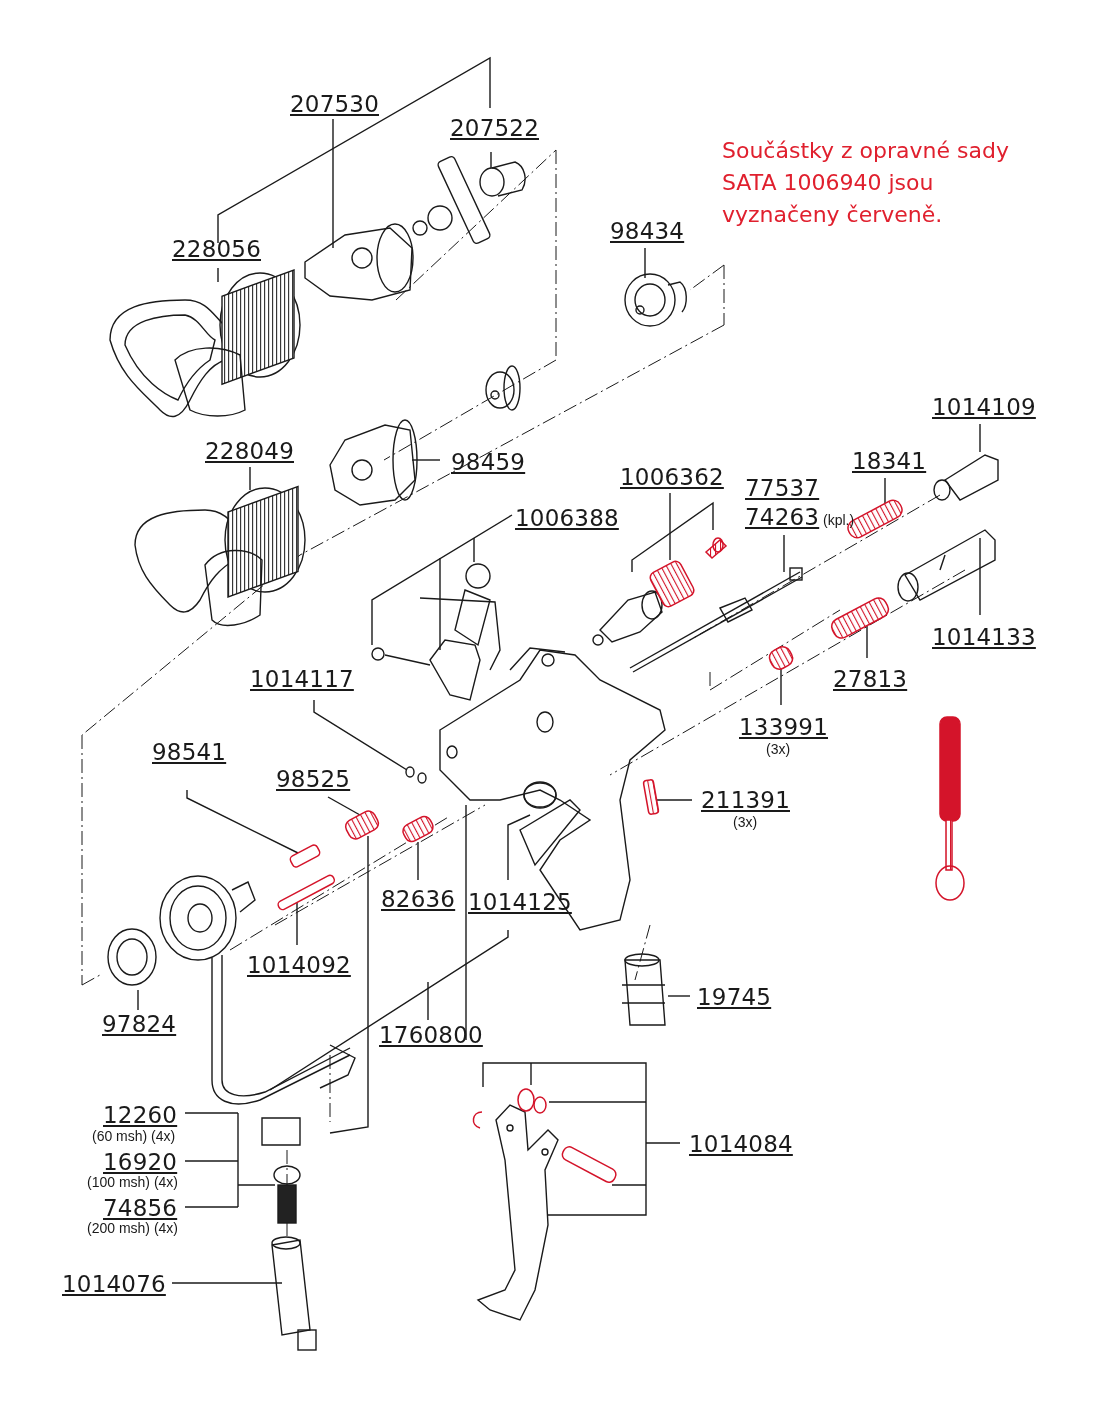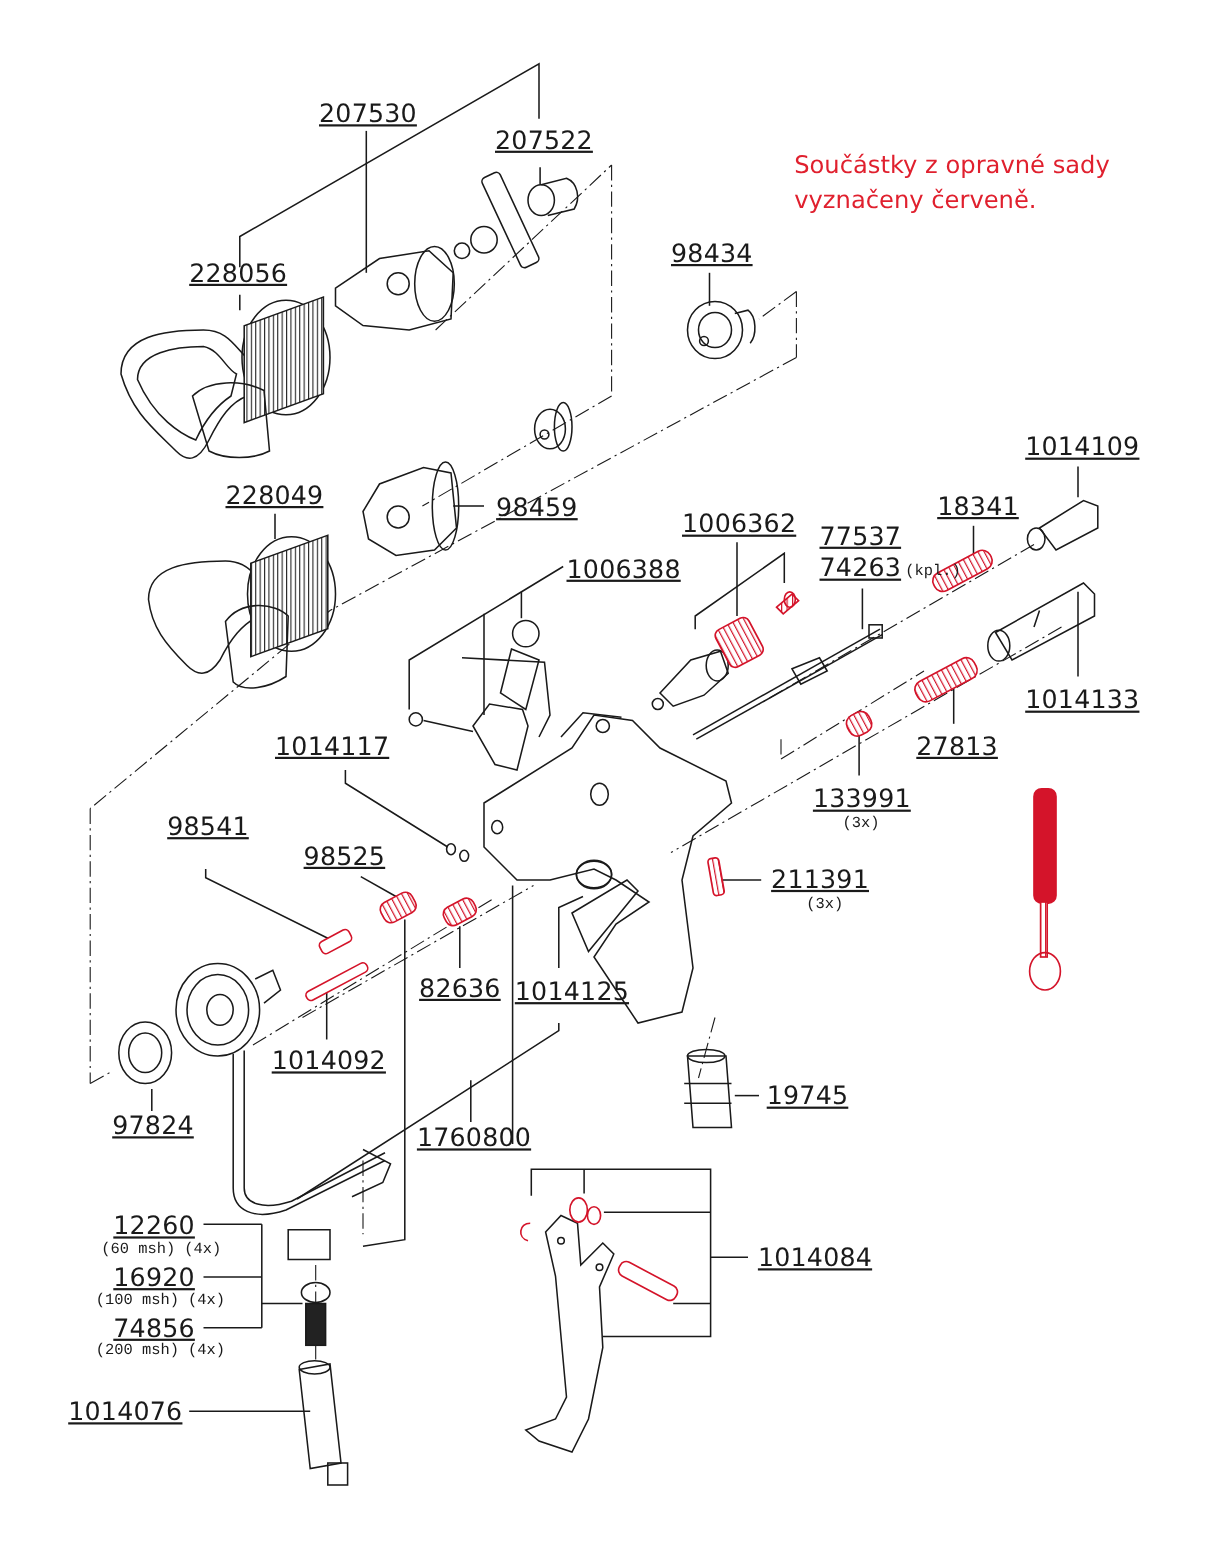--- a/index.html
+++ b/index.html
@@ -1,19 +1,19 @@
 <!DOCTYPE html>
 <html><head>
 <meta charset="utf-8">
 <style>
   html, body { margin: 0; padding: 0; background: #ffffff; }
   body { width: 1100px; height: 1422px; position: relative; overflow: hidden; font-family: "DejaVu Sans", "Liberation Sans", sans-serif; }
   #diagram { position: absolute; left: 0; top: 0; width: 1100px; height: 1422px; }
   .lbl { position: absolute; color: #1a1a1a; font-size: 23px; line-height: 1; white-space: nowrap; font-family: "DejaVu Sans", sans-serif; letter-spacing: 0.2px; text-decoration: underline; }
-  .sub { position: absolute; color: #1a1a1a; font-size: 14px; line-height: 1; white-space: nowrap; font-family: Liberation Mono, monospace; }
+  .sub { position: absolute; color: #1a1a1a; font-size: 14px; line-height: 1; white-space: nowrap; font-family: Liberation Sans, sans-serif; }
   .note { position: absolute; left: 722px; top: 90px; color: #e0202e; font-size: 22px; line-height: 32px; font-family: "DejaVu Sans", sans-serif; margin-top: 45px; }
   .note div { white-space: nowrap; }
 </style>
 </head>
 <body>
 
 <svg id="diagram" viewBox="0 0 1100 1422" xmlns="http://www.w3.org/2000/svg">
   <defs>
     <pattern id="knurl" width="4" height="4" patternUnits="userSpaceOnUse">
       <rect width="4" height="4" fill="#fff"></rect>
@@ -279,20 +279,21 @@
     <g>
       <rect x="940" y="717" width="20" height="104" rx="7" fill="#d4142a"></rect>
       <rect x="946" y="820" width="6" height="50" fill="url(#redcoil)"></rect>
       <ellipse cx="950" cy="883" rx="14" ry="17"></ellipse>
     </g>
   </g>
 </svg>
 
 <div class="note" style="color: rgb(224, 32, 46);">
   <div>Součástky z opravné sady</div>
+  <div>SATA 1006940 jsou</div>
   <div>vyznačeny červeně.</div>
 </div>
 
 <div class="lbl" style="left:290px;top:93px">207530</div>
 <div class="lbl" style="left:450px;top:117px">207522</div>
 <div class="lbl" style="left:172px;top:238px">228056</div>
 <div class="lbl" style="left:610px;top:220px">98434</div>
 <div class="lbl" style="left:205px;top:440px">228049</div>
 <div class="lbl" style="left:451px;top:451px">98459</div>
 <div class="lbl" style="left:932px;top:396px">1014109</div>

